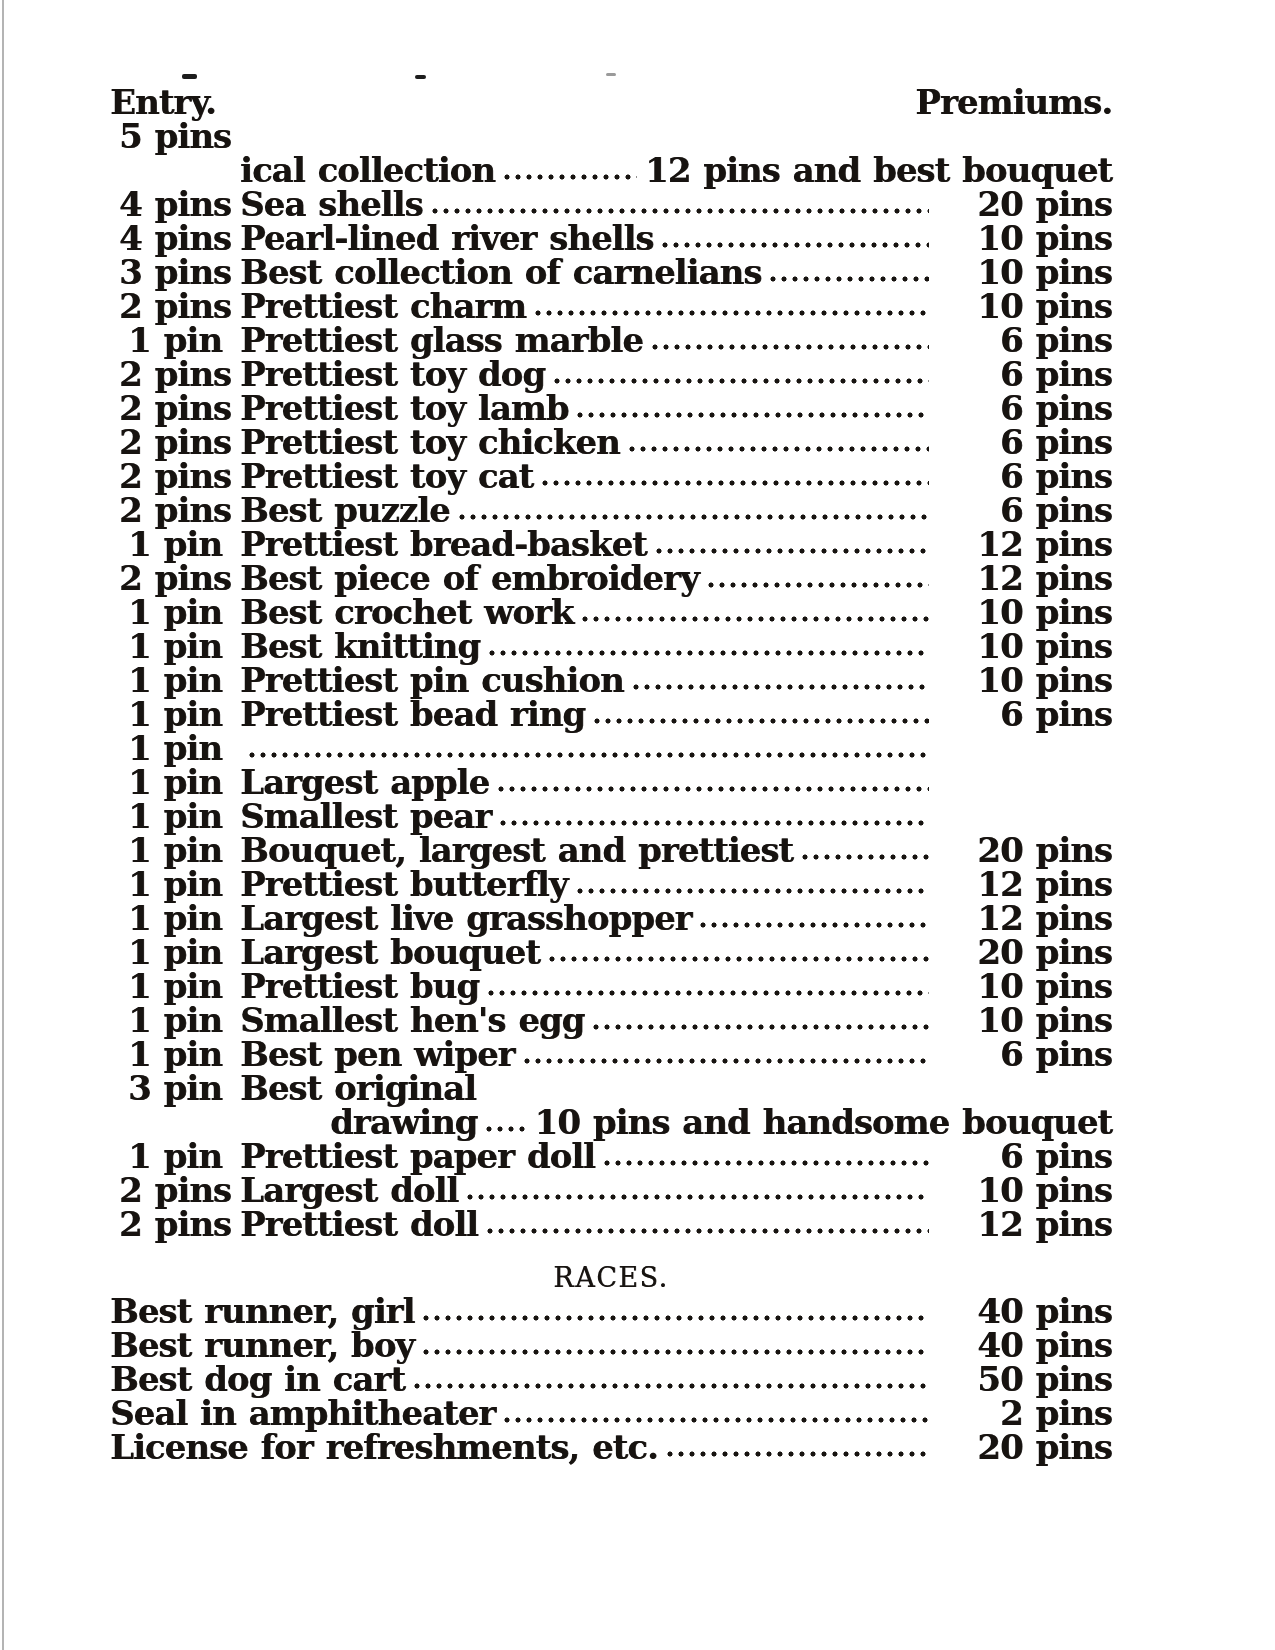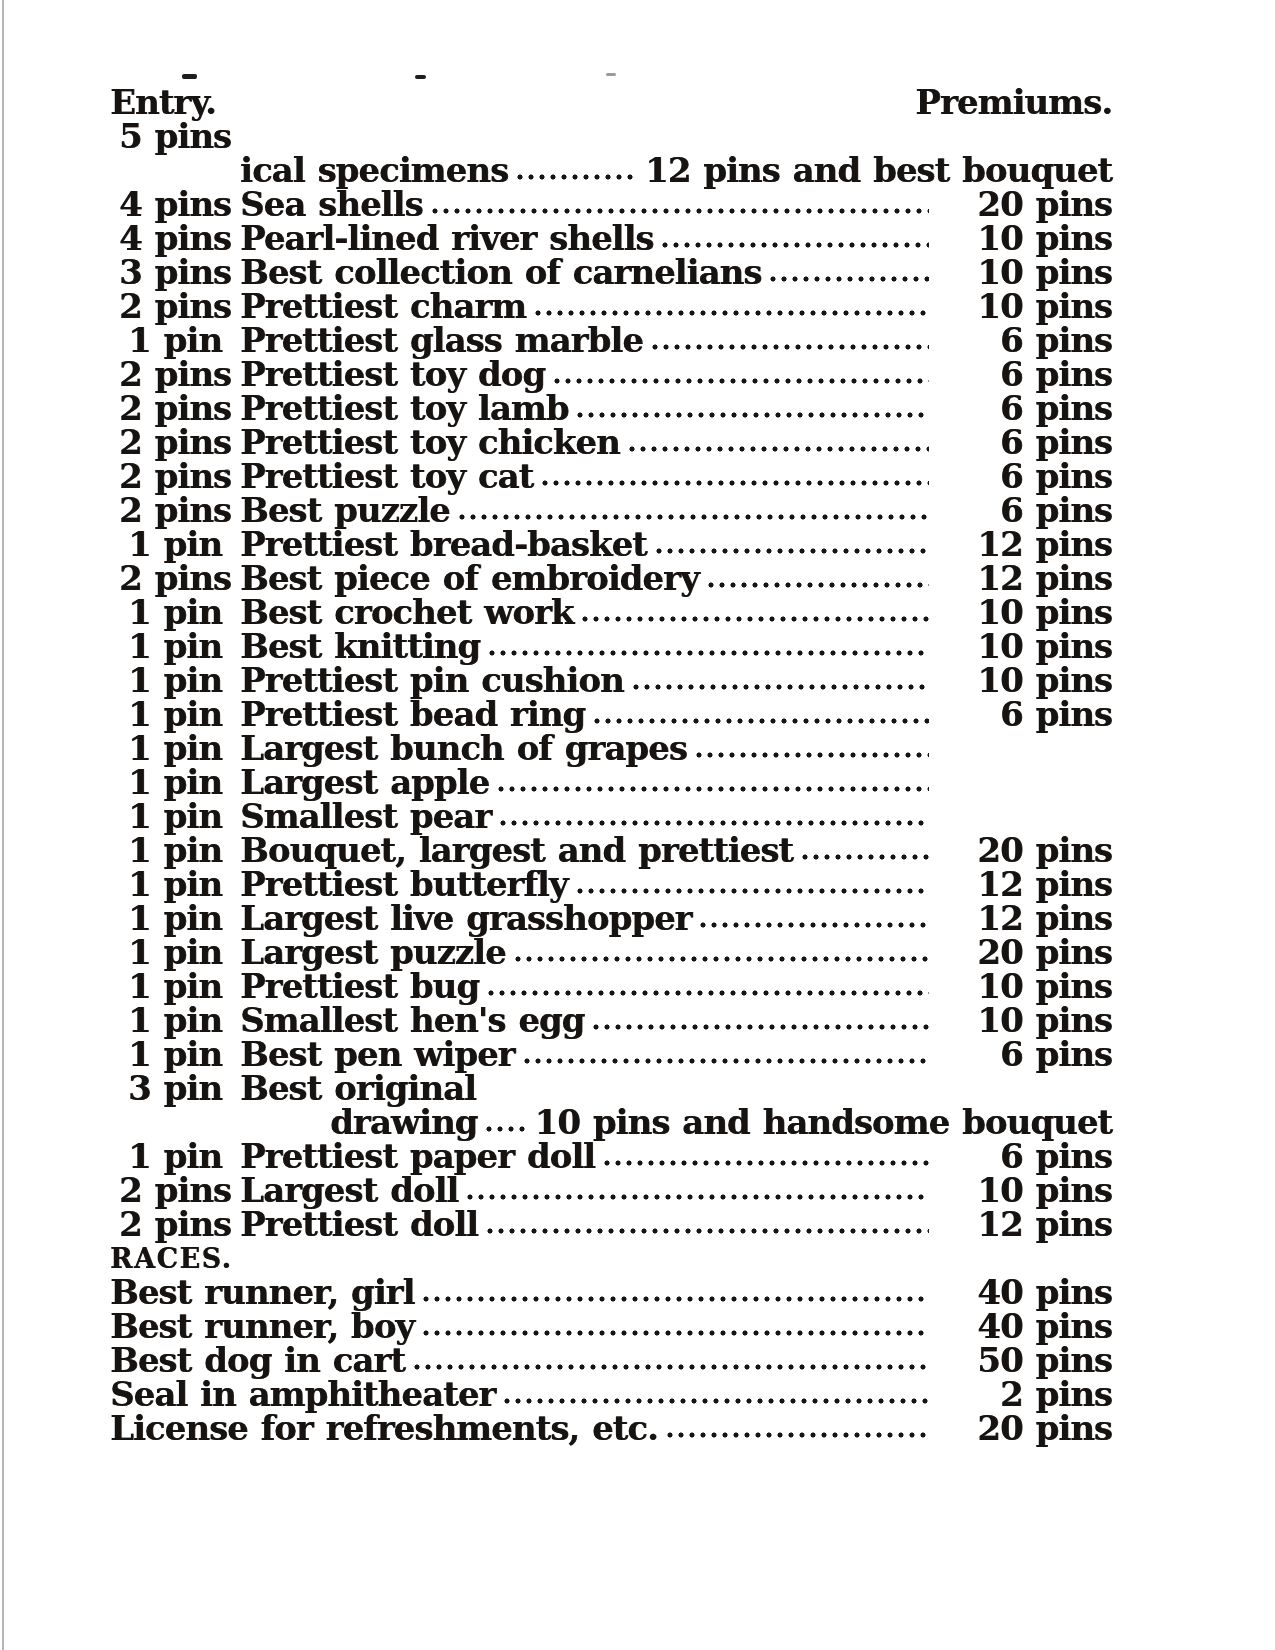--- a/index.html
+++ b/index.html
@@ -39,23 +39,24 @@
     background-repeat:repeat-x;
     text-shadow:none;
   }
   .premium{flex:0 0 175px;text-align:right;}
   .premium-inline{flex:0 0 auto;text-align:left;}
   .indent{flex:0 0 130px;}
   .row.cont-deep .indent{flex:0 0 220px;}
   .header-row .spacer{flex:1 1 auto;}
   .races-title{
     height:34px;line-height:36px;
-    text-align:left;
-    font-size:27px;font-weight:700;letter-spacing:1.5px;
+    text-align:center;
+    font-size:27px;font-weight:400;letter-spacing:1.5px;
     text-shadow:0.5px 0 0.4px rgba(23,19,16,0.8);
+    margin-top:19px;
   }
   .artifact{position:absolute;background:#1d1d1d;border-radius:2px;}
   .artifact.a1{left:182px;top:74px;width:15px;height:5px;}
   .artifact.a2{left:415px;top:75px;width:11px;height:4px;}
   .artifact.a3{left:606px;top:73px;width:10px;height:3px;background:#9a9a9a;}
   .artifact.a4{left:224px;top:469px;width:6px;height:5px;background:#8d8d8d;border-radius:50%;}
 </style>
 </head>
 <body>
 
@@ -72,21 +73,21 @@
       <span class="spacer"></span>
       <span class="cell">Premiums.</span>
     </div>
 
     <div id="items-host">
   <div class="row">
     <span class="cell entry">5 pins</span>
   </div>
   <div class="row cont">
     <span class="indent"></span>
-    <span class="cell label">ical specimens</span>
+    <span class="cell label">ical collection</span>
     <span class="dots"></span>
     <span class="cell premium-inline">12 pins and best bouquet</span>
   </div>
 
   <div class="row">
     <span class="cell entry">4 pins</span>
     <span class="cell label">Sea shells</span>
     <span class="dots"></span>
     <span class="cell premium">20 pins</span>
   </div>
@@ -191,21 +192,20 @@
 
   <div class="row">
     <span class="cell entry">1 pin</span>
     <span class="cell label">Prettiest bead ring</span>
     <span class="dots"></span>
     <span class="cell premium">6 pins</span>
   </div>
 
   <div class="row">
     <span class="cell entry">1 pin</span>
-    <span class="cell label">Largest bunch of grapes</span>
     <span class="dots"></span>
     <span class="cell premium"></span>
   </div>
 
   <div class="row">
     <span class="cell entry">1 pin</span>
     <span class="cell label">Largest apple</span>
     <span class="dots"></span>
     <span class="cell premium"></span>
   </div>
@@ -233,21 +233,21 @@
 
   <div class="row">
     <span class="cell entry">1 pin</span>
     <span class="cell label">Largest live grasshopper</span>
     <span class="dots"></span>
     <span class="cell premium">12 pins</span>
   </div>
 
   <div class="row">
     <span class="cell entry">1 pin</span>
-    <span class="cell label">Largest puzzle</span>
+    <span class="cell label">Largest bouquet</span>
     <span class="dots"></span>
     <span class="cell premium">20 pins</span>
   </div>
 
   <div class="row">
     <span class="cell entry">1 pin</span>
     <span class="cell label">Prettiest bug</span>
     <span class="dots"></span>
     <span class="cell premium">10 pins</span>
   </div>

